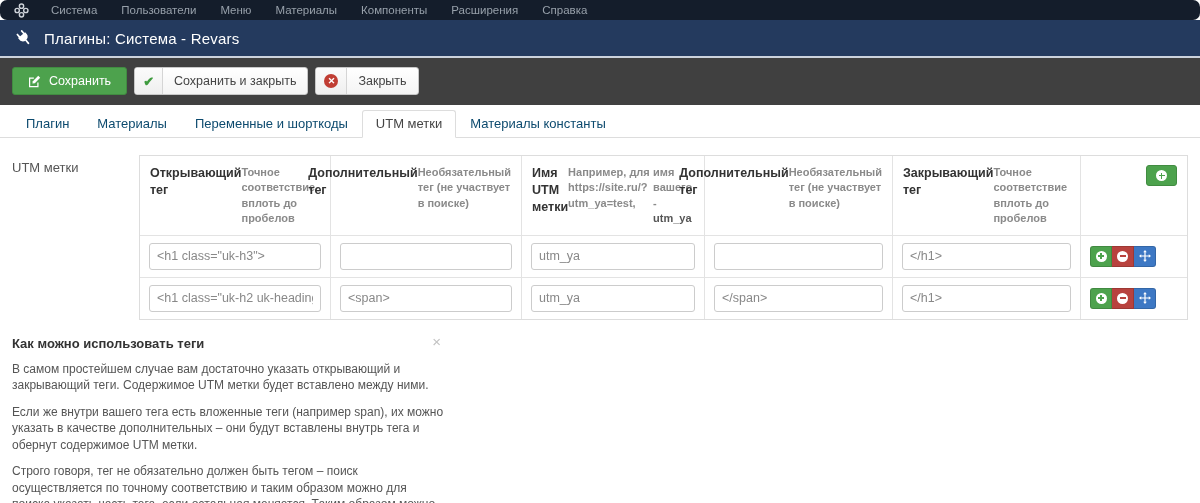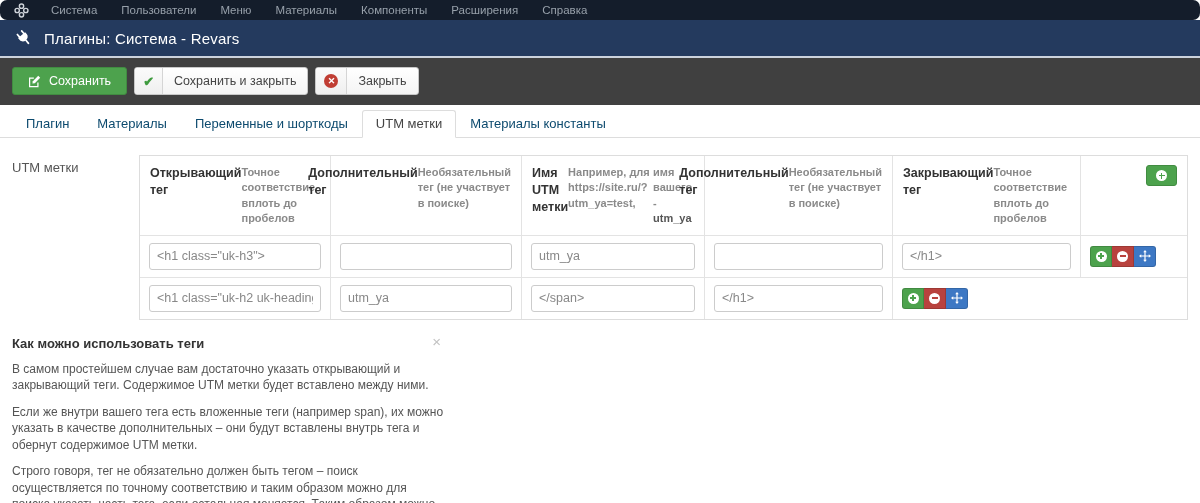--- a/index.html
+++ b/index.html
@@ -193,20 +193,23 @@
           </span>
         </span>
       </div>
     </div>
 
     <div class="t-row">
       <div class="t-cell">
           <input class="cell-input" value="&lt;h1 class=&quot;uk-h2 uk-heading-line&quot; uk-s" style="">
         </div>
       <div class="t-cell">
+          <input class="cell-input" value="&lt;span&gt;" style="">
+        </div>
+      <div class="t-cell">
           <input class="cell-input" value="utm_ya" style="">
         </div>
       <div class="t-cell">
           <input class="cell-input" value="&lt;/span&gt;" style="">
         </div>
       <div class="t-cell">
           <input class="cell-input" value="&lt;/h1&gt;" style="">
         </div>
       <div class="t-cell">
         <span class="btn-group">

